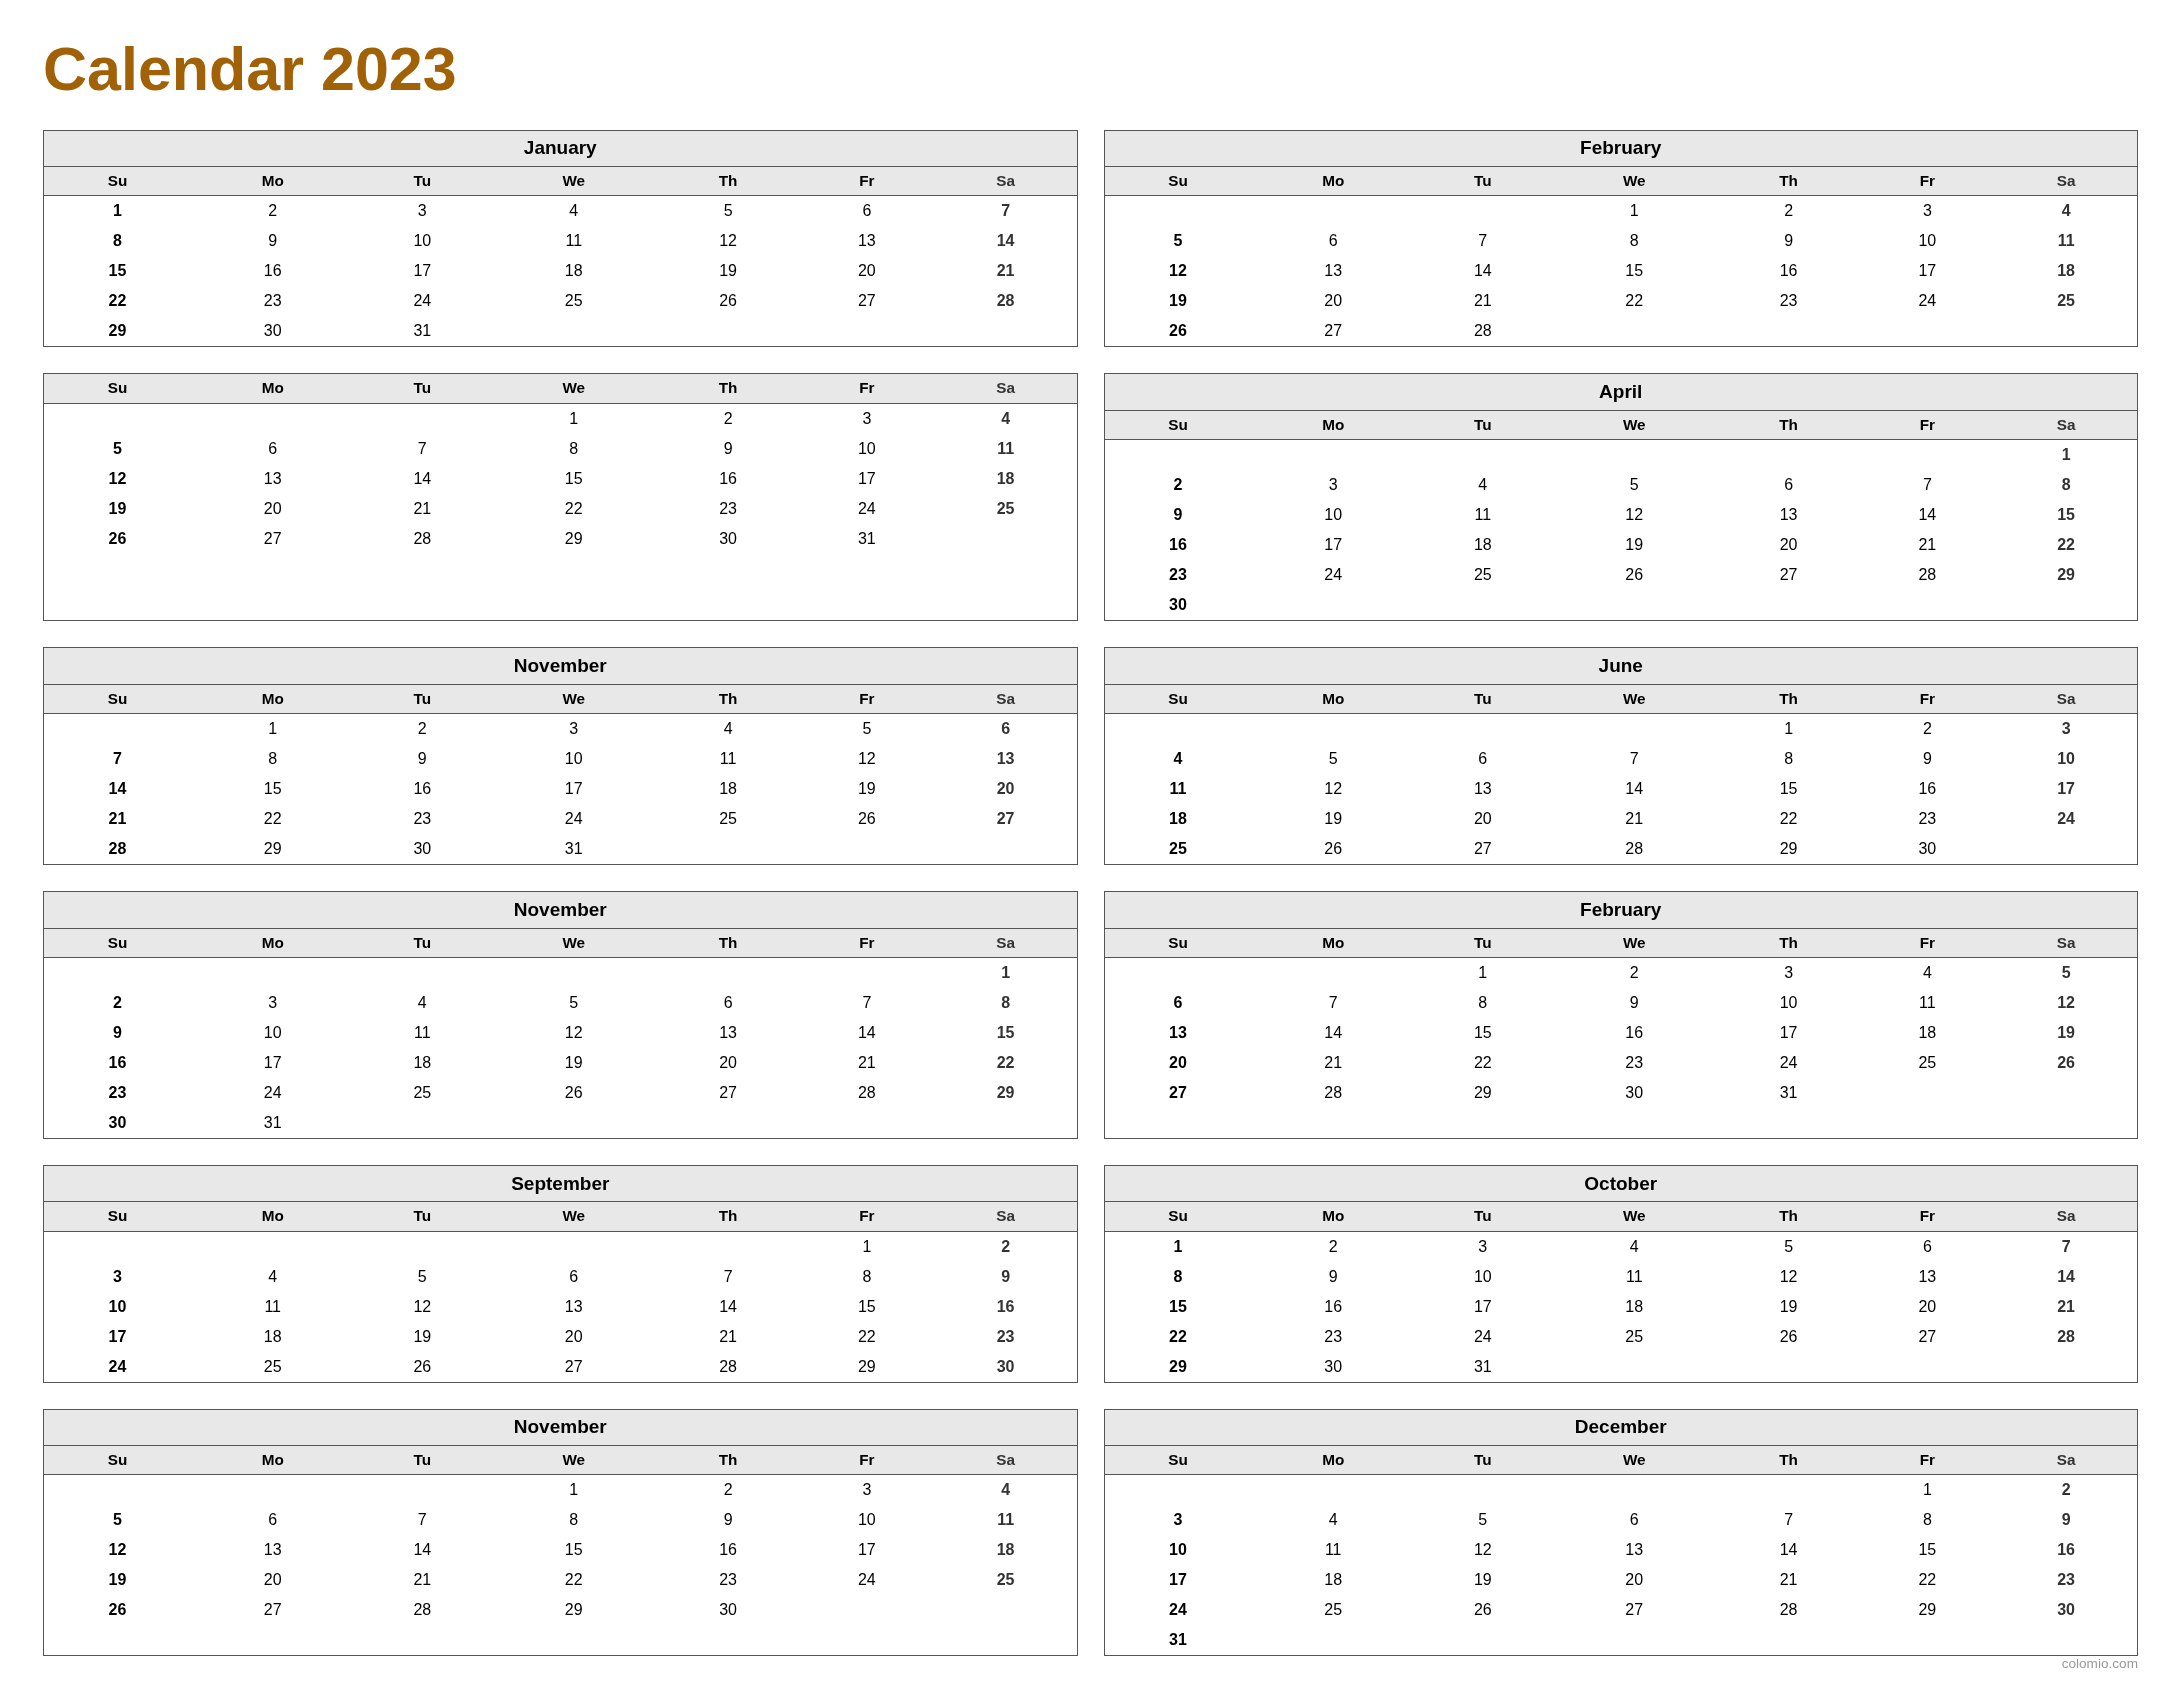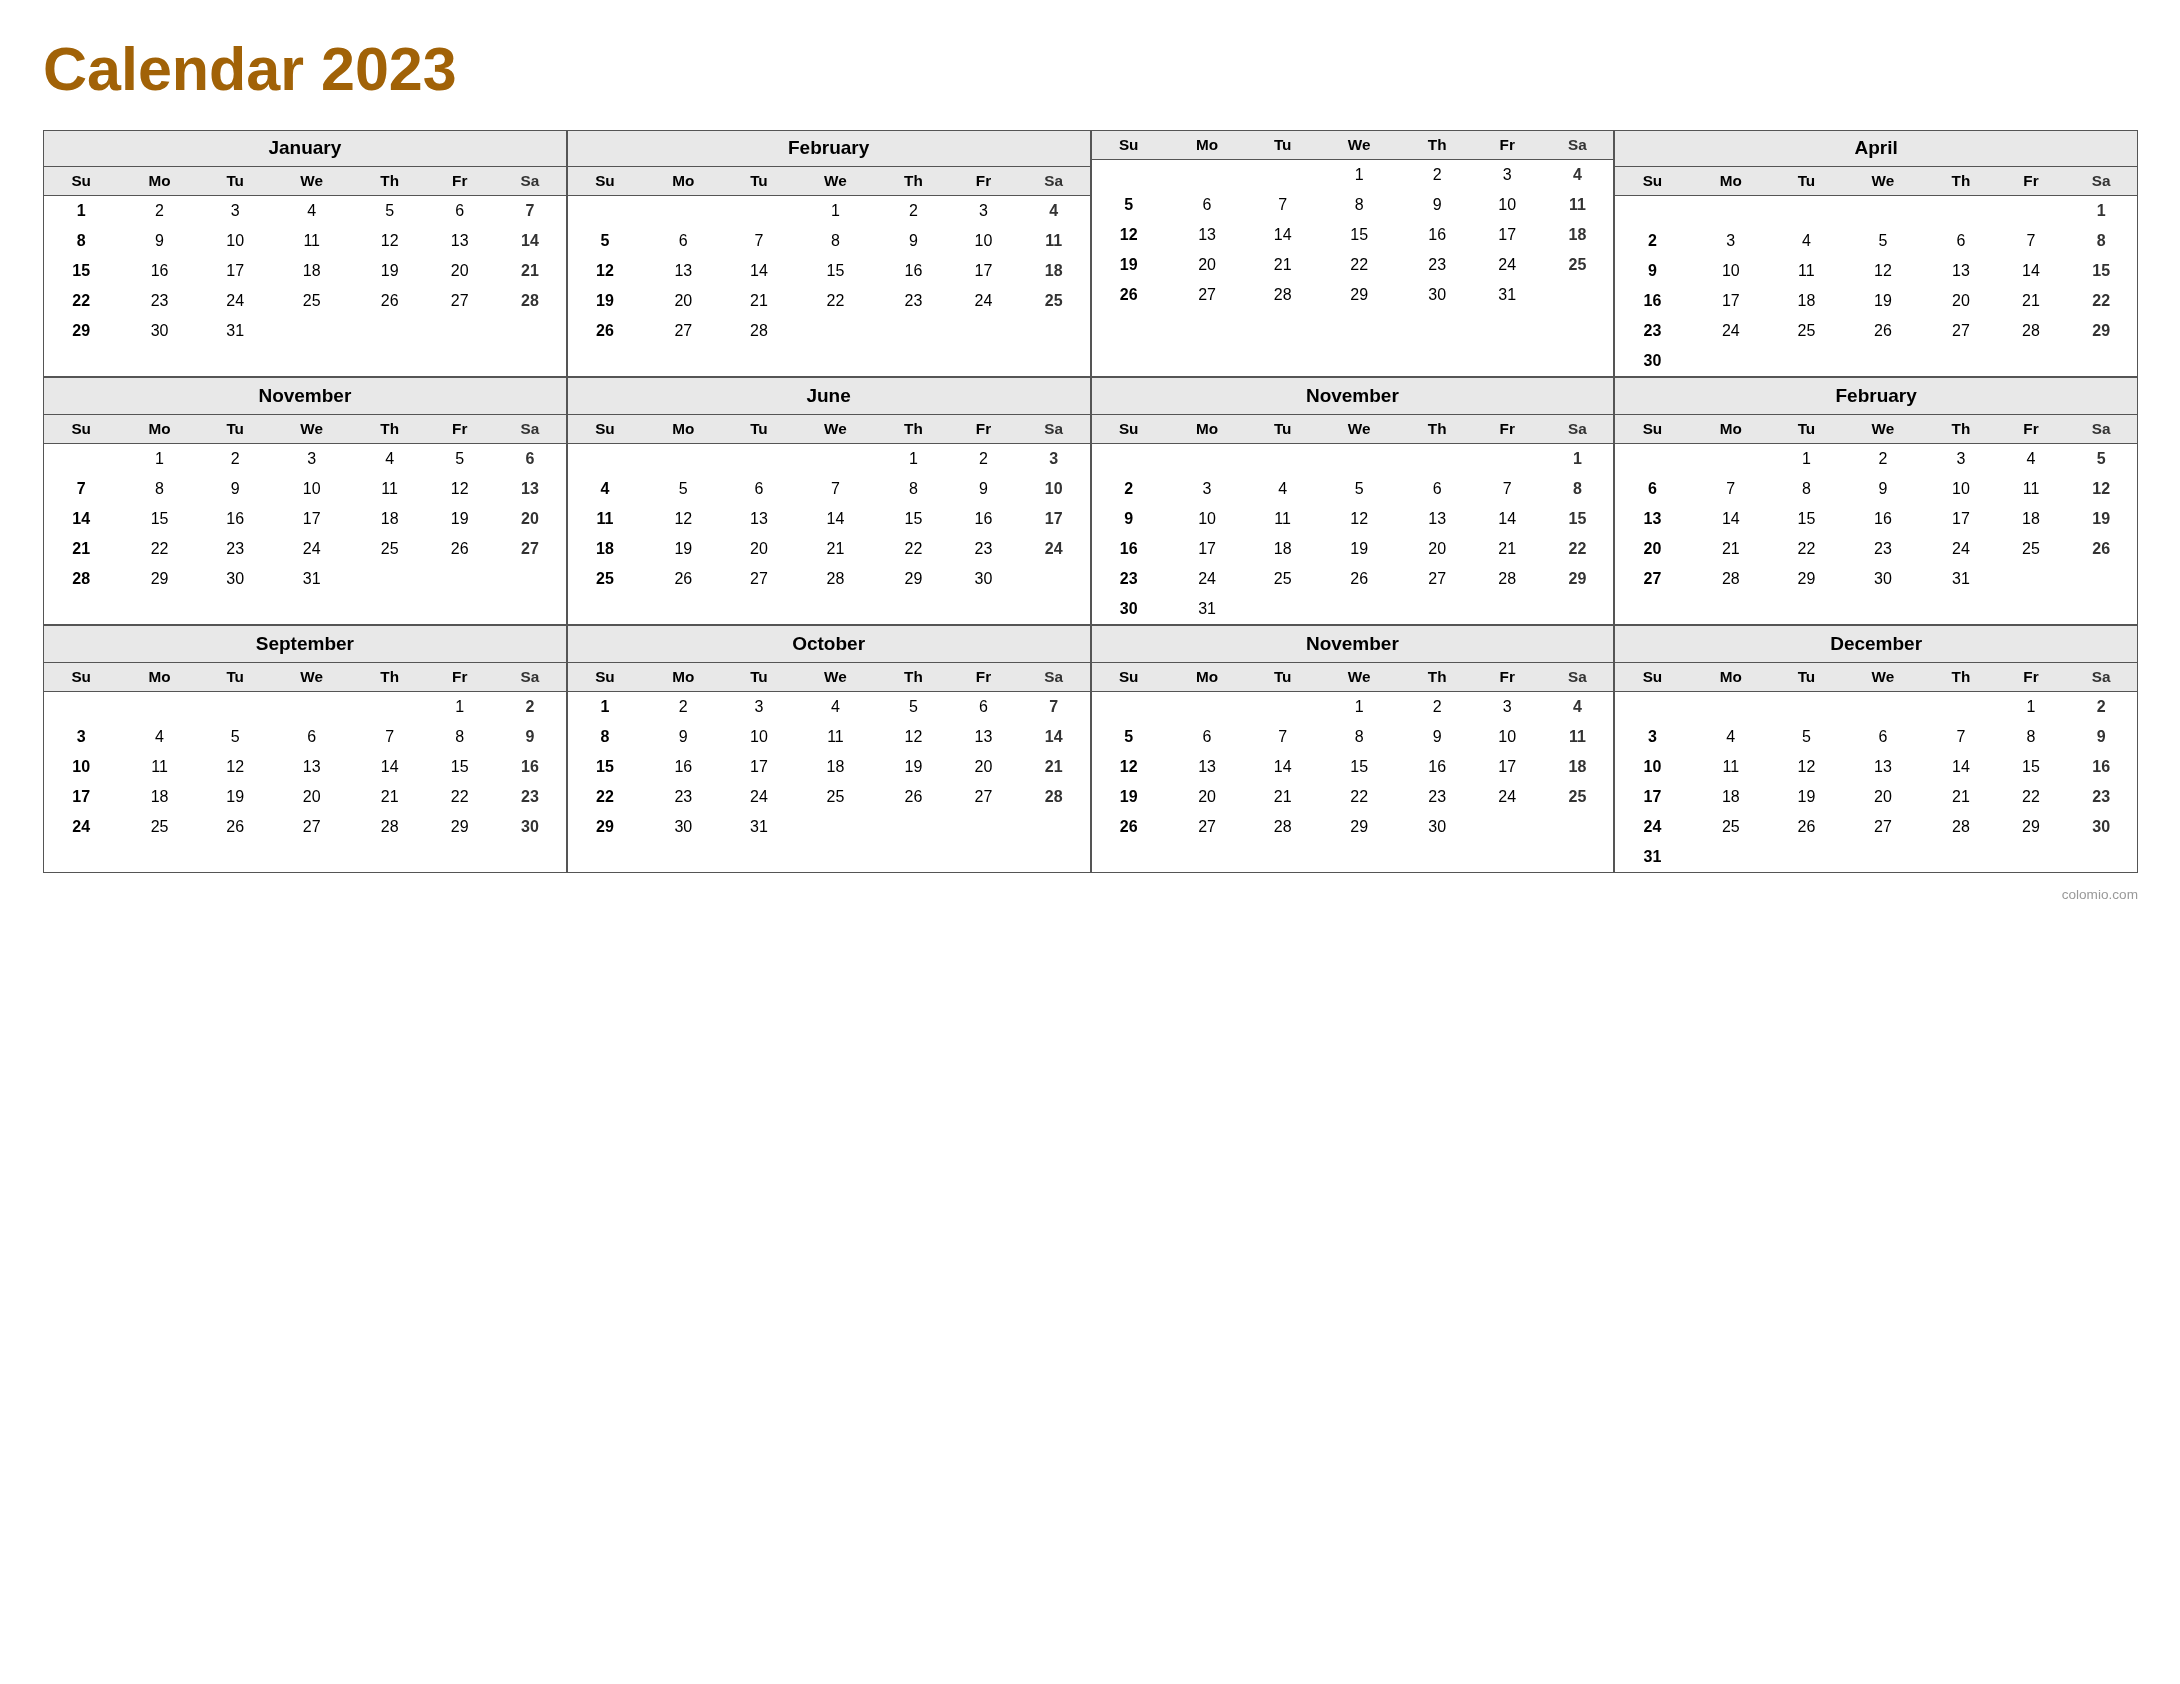--- a/index.html
+++ b/index.html
@@ -11,22 +11,22 @@
       min-height: 1685px;
     }
     h1 {
       font-size: 61px;
       font-weight: 900;
       margin-bottom: 25.6px;
       color: #a16207;
     }
     .calendar-grid {
       display: grid;
-      grid-template-columns: repeat(4, 1fr);
-      gap: 0;
+      grid-template-columns: repeat(2, 1fr);
+      gap: 26px;
     }
     .month {
       border: 1.7px solid #555;
     }
     .month-title {
       text-align: center;
       font-size: 19px;
       font-weight: bold;
       padding: 6.8px 0;
       background: #e8e8e8;
@@ -60,21 +60,21 @@
       font-weight: bold;
       color: #333;
     }
     .month table tr td:first-child {
       font-weight: bold;
     }
     .watermark {
       text-align: right;
       font-size: 13.6px;
       color: #999;
-      margin-top: 14px;
+      margin-top: 0;
     }
   </style>
 </head>
 <body>
 
 <h1>Calendar 2023</h1>
 
 <div class="calendar-grid" id="calendar-container">
 <div class="month">
       <div class="month-title">January</div>

